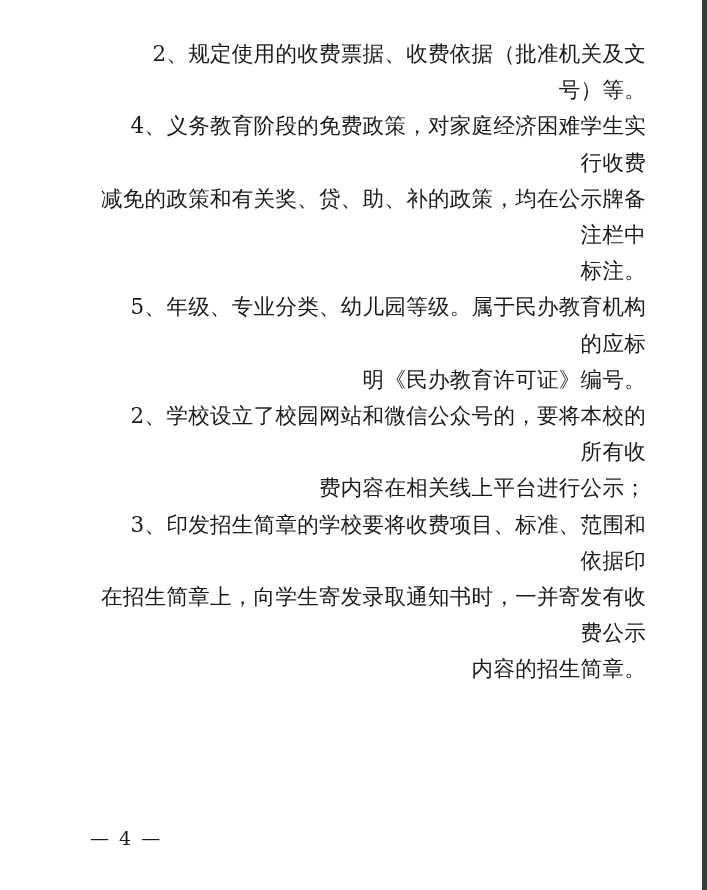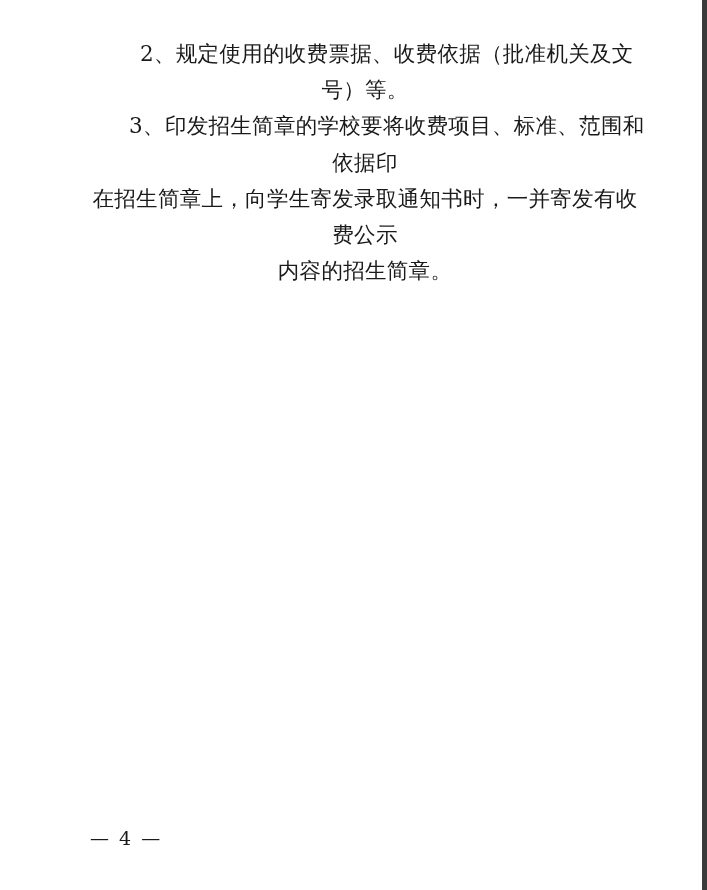--- a/index.html
+++ b/index.html
@@ -20,21 +20,21 @@
     left: 84px;
     top: 36px;
     width: 562px;
   }
   .para {
     margin: 0;
     padding: 0;
     font-size: 21.5px;
     line-height: 36.2px;
     color: #1a1a1a;
-    text-align: center;
+    text-align: right;
     white-space: pre-line;      
     letter-spacing: 0.3px;
   }
   .footer {
     position: absolute;
     left: 90px;
     top: 827px;
     font-size: 19px;
     color: #1a1a1a;
     letter-spacing: 2px;
@@ -47,20 +47,27 @@
     height: 890px;
     background: #3a3a3a;
   }
 </style>
 </head>
 <body>
 
 <div class="page">
   <div class="text-block">
     <p class="para">　　2、规定使用的收费票据、收费依据（批准机关及文号）等。</p>
+    <p class="para">　　4、义务教育阶段的免费政策，对家庭经济困难学生实行收费
+减免的政策和有关奖、贷、助、补的政策，均在公示牌备注栏中
+标注。</p>
+    <p class="para">　　5、年级、专业分类、幼儿园等级。属于民办教育机构的应标
+明《民办教育许可证》编号。</p>
+    <p class="para">　　2、学校设立了校园网站和微信公众号的，要将本校的所有收
+费内容在相关线上平台进行公示；</p>
     <p class="para">　　3、印发招生简章的学校要将收费项目、标准、范围和依据印
 在招生简章上，向学生寄发录取通知书时，一并寄发有收费公示
 内容的招生简章。</p>
 
   </div>
   <div class="footer">— 4 —</div>
   <div class="edge-bar"></div>
 </div>
 
 </body></html>

